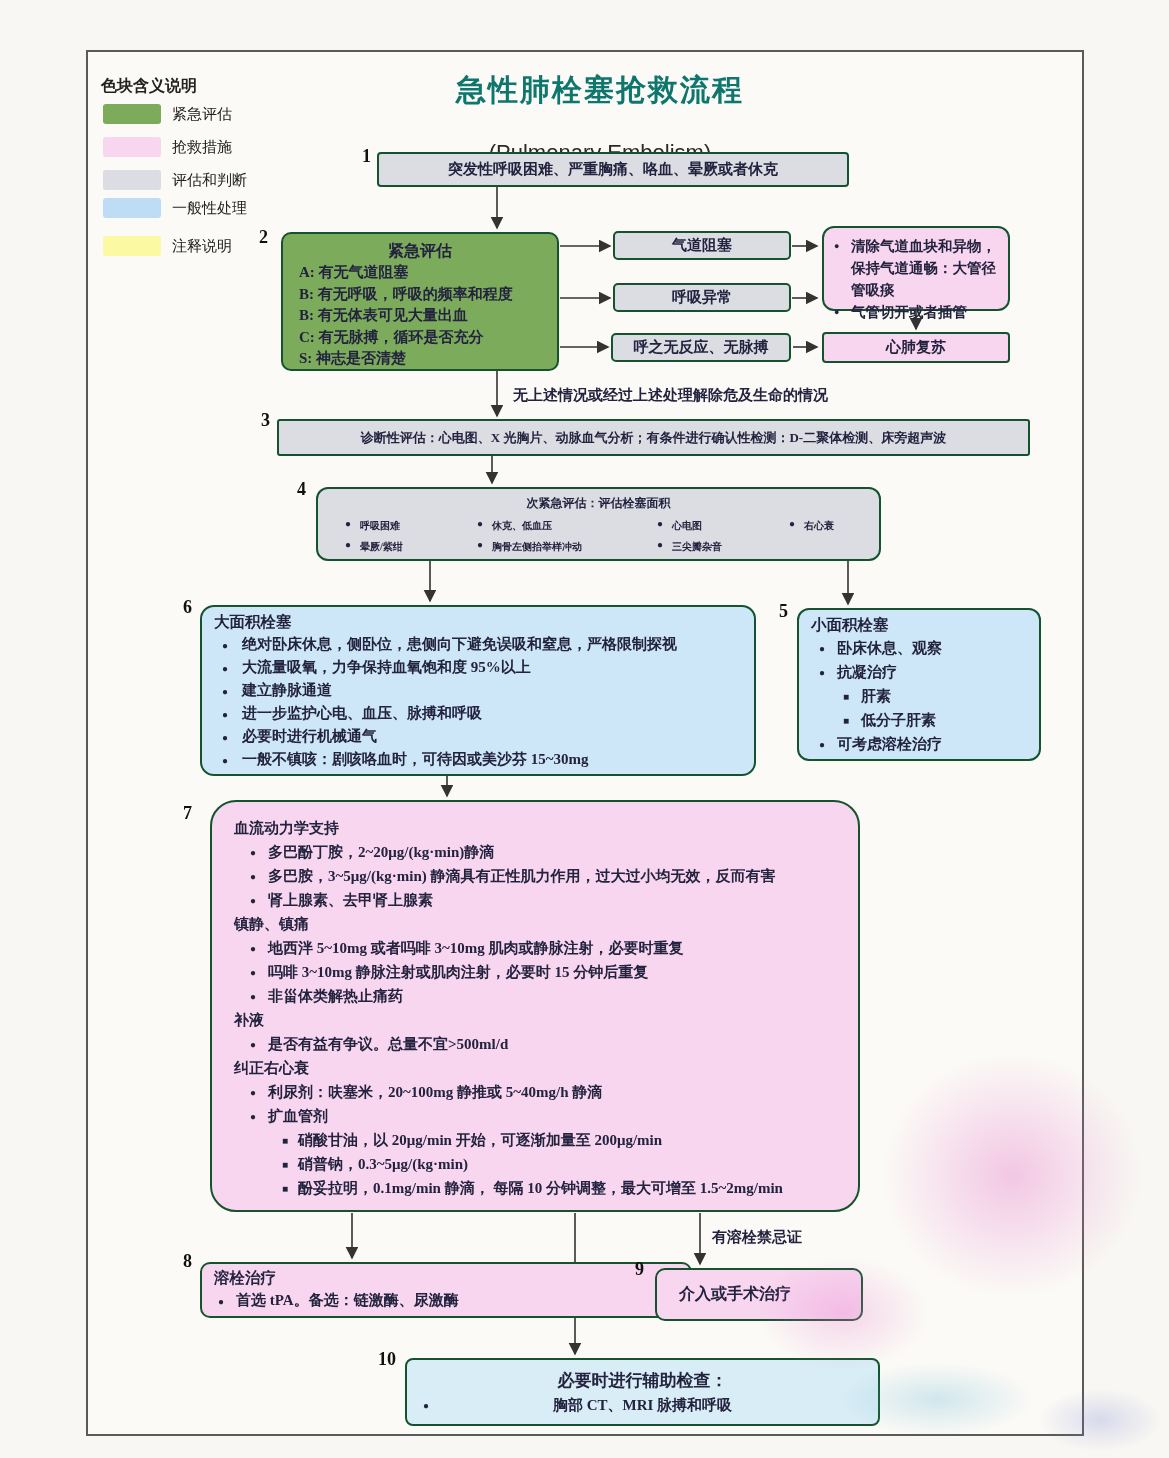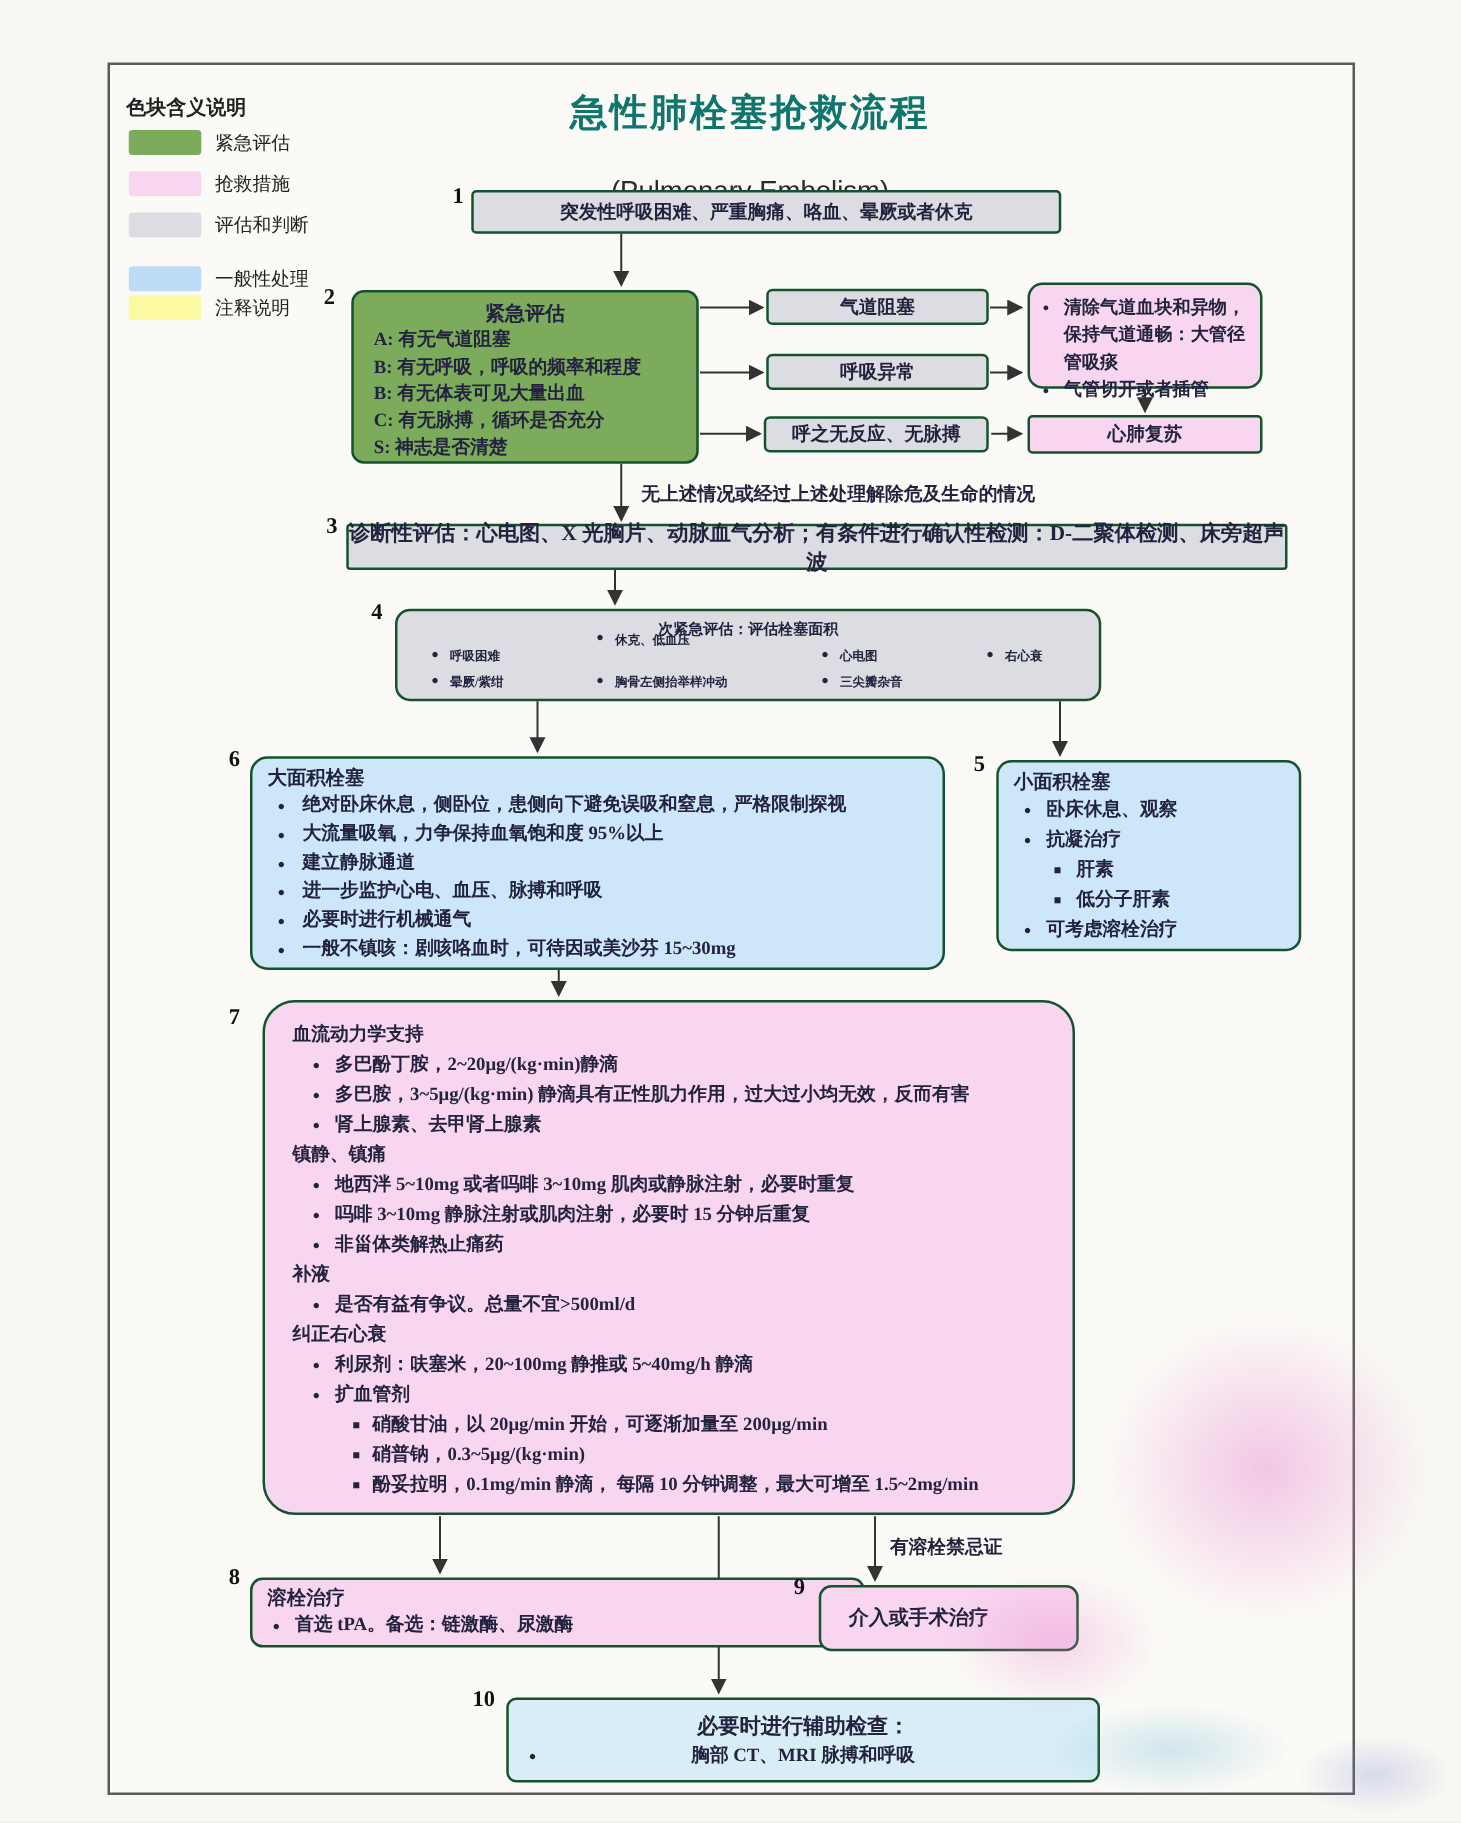--- a/index.html
+++ b/index.html
@@ -19,21 +19,21 @@
               font-size:30px;color:#0f766e;text-align:center;letter-spacing:2px;}
   .page-subtitle{font-family:"Liberation Sans","DejaVu Sans",sans-serif;font-size:22px;
                  color:#2a2a2a;text-align:center;}
   .legend-title{font-size:16px;font-weight:bold;color:#222;}
   .legend-row{position:absolute;height:20px;}
   .swatch{position:absolute;left:0;top:0;width:58px;height:20px;border-radius:3px;}
   .sw-label{position:absolute;left:69px;top:1px;font-size:15px;color:#222;white-space:nowrap;}
   .num{position:absolute;z-index:4;font-weight:bold;font-size:18px;color:#101010;}
   .ctr{display:flex;align-items:center;justify-content:center;text-align:center;}
   .t15{font-size:15px;font-weight:bold;}
-  .t14{font-size:17px;font-weight:bold;}
+  .t14{font-size:13px;font-weight:bold;}
   .b2-title{text-align:center;font-size:16px;font-weight:bold;padding-top:7px;}
   .b2-line{font-size:15px;font-weight:bold;line-height:21.5px;padding-left:16px;white-space:nowrap;}
   .cell{position:absolute;font-size:10px;font-weight:bold;white-space:nowrap;}
   .cell::before{content:"●";font-size:10px;margin-right:9px;vertical-align:2px;}
   .box-heading{font-size:15.5px;font-weight:bold;padding:5px 0 0 12px;}
   .li{position:relative;font-size:15px;font-weight:bold;line-height:23px;padding-left:40px;white-space:nowrap;}
   .li::before{content:"●";font-size:10px;position:absolute;left:20px;top:1px;}
   .li-sq{position:relative;font-size:15px;font-weight:bold;line-height:24px;padding-left:62px;white-space:nowrap;}
   .li-sq::before{content:"■";font-size:10px;position:absolute;left:44px;top:1px;}
   .l{position:relative;font-size:15px;font-weight:bold;line-height:24px;white-space:nowrap;}
@@ -94,21 +94,21 @@
     <div class="sw-label">紧急评估</div>
   </div>
   <div class="legend-row abs" style="left:103px;top:137px;width:250px;">
     <div class="swatch" style="background:#f8d6ef;"></div>
     <div class="sw-label">抢救措施</div>
   </div>
   <div class="legend-row abs" style="left:103px;top:170px;width:250px;">
     <div class="swatch" style="background:#dcdce3;"></div>
     <div class="sw-label">评估和判断</div>
   </div>
-  <div class="legend-row abs" style="left:103px;top:213px;width:250px;padding-left:28px;">
+  <div class="legend-row abs" style="left:103px;top:198px;width:250px;padding-left:28px;">
     <div class="swatch" style="background:#bedcf5;"></div>
     <div class="sw-label">一般性处理</div>
   </div>
   <div class="legend-row abs" style="left:103px;top:236px;width:250px;">
     <div class="swatch" style="background:#fbf9a2;"></div>
     <div class="sw-label">注释说明</div>
   </div>
 
   <div class="abs page-title" style="left:310px;top:70px;width:580px;">急性肺栓塞抢救流程</div>
   <div class="abs page-subtitle" style="left:310px;top:108px;width:580px;margin-top:32px;">(Pulmonary Embolism)</div>
@@ -146,21 +146,21 @@
 
   <div class="box pink ctr t15" style="left:822px;top:332px;width:188px;height:31px;border-radius:4px;">心肺复苏</div>
 
   <div class="flow-label" style="left:513px;top:386px;">无上述情况或经过上述处理解除危及生命的情况</div>
 
   <div class="box gray ctr t14" style="left:277px;top:419px;width:753px;height:37px;border-radius:3px;">诊断性评估：心电图、X 光胸片、动脉血气分析；有条件进行确认性检测：D-二聚体检测、床旁超声波</div>
 
   <div class="box gray" style="left:316px;top:487px;width:565px;height:74px;border-radius:12px;">
     <div class="abs t15" style="left:0;top:6px;width:100%;text-align:center;font-size:12px;">次紧急评估：评估栓塞面积</div>
     <div class="cell" style="left:27px;top:29px;">呼吸困难</div>
-    <div class="cell" style="left:159px;top:16px;">休克、低血压</div>
+    <div class="cell" style="left:159px;top:29px;">休克、低血压</div>
     <div class="cell" style="left:339px;top:29px;">心电图</div>
     <div class="cell" style="left:471px;top:29px;">右心衰</div>
     <div class="cell" style="left:27px;top:50px;">晕厥/紫绀</div>
     <div class="cell" style="left:159px;top:50px;">胸骨左侧抬举样冲动</div>
     <div class="cell" style="left:339px;top:50px;">三尖瓣杂音</div>
   </div>
 
   <div class="box blue" style="left:200px;top:605px;width:556px;height:171px;border-radius:14px;">
     <div class="box-heading">大面积栓塞</div>
     <div class="li">绝对卧床休息，侧卧位，患侧向下避免误吸和窒息，严格限制探视</div>

